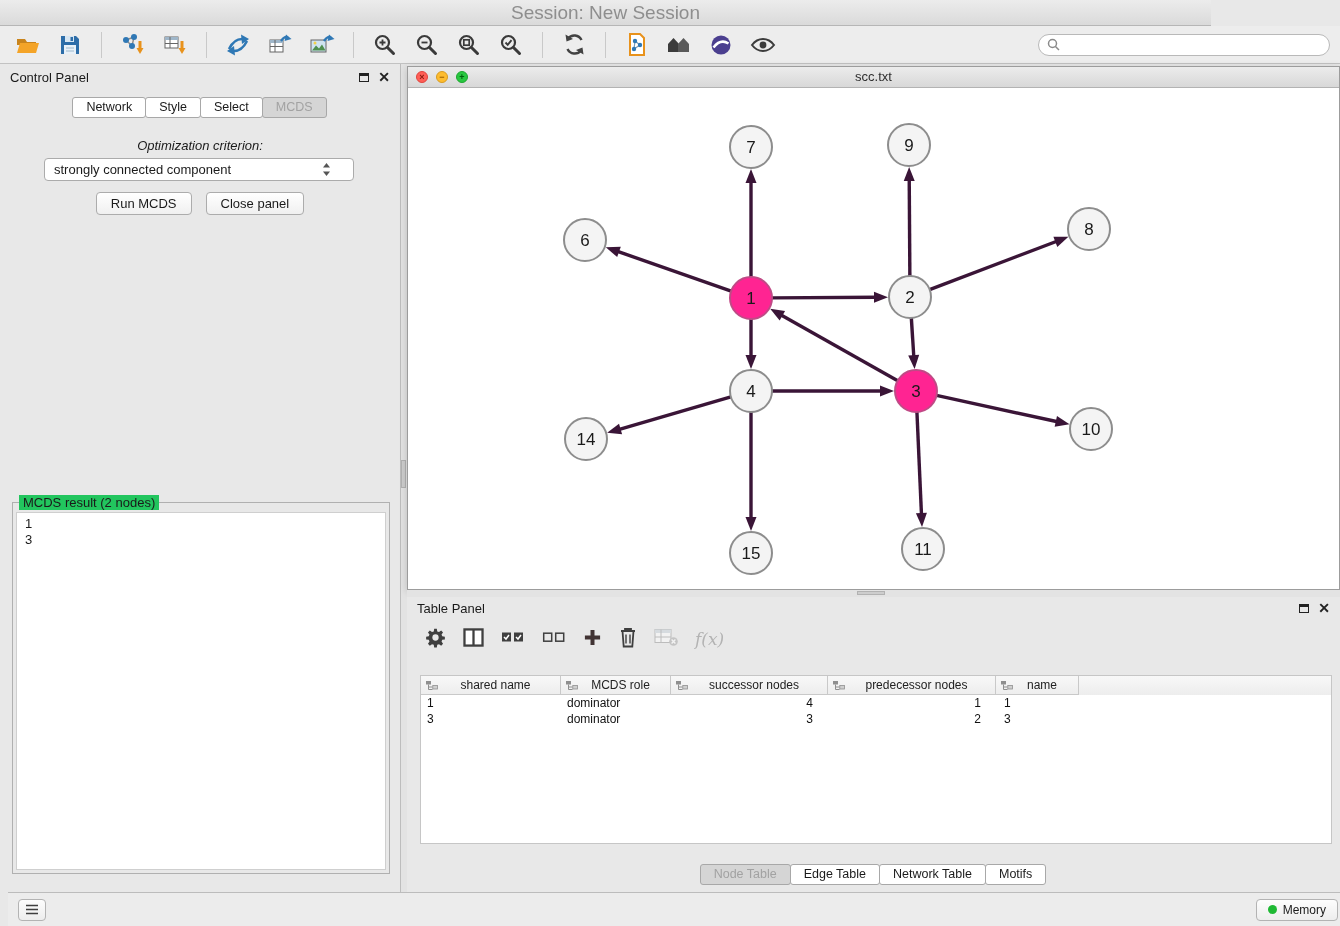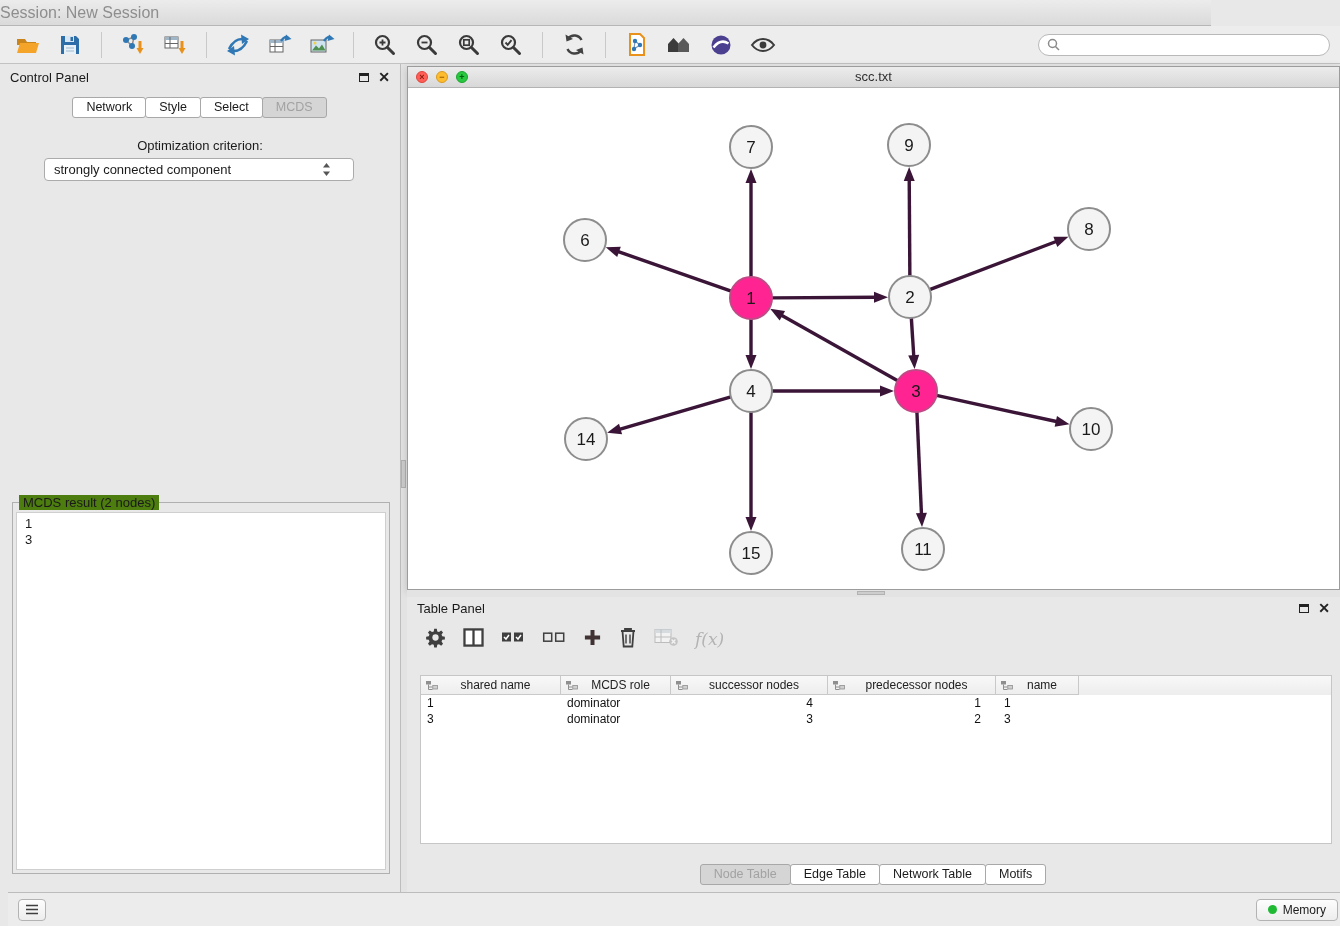--- a/index.html
+++ b/index.html
@@ -2,21 +2,21 @@
 <html><head>
 <meta charset="utf-8">
 <style>
   * { margin:0; padding:0; box-sizing:border-box; }
   html,body { width:1340px; height:926px; overflow:hidden; }
   body { font-family:"Liberation Sans", sans-serif; background:#e8e8e8; position:relative; color:#1a1a1a; }
 
   
   .titlebar { position:absolute; left:0; top:0; width:1211px; height:26px;
     background:linear-gradient(#ececec,#dadada); border-bottom:1px solid #b6b6b6;
-    text-align:left; line-height:26px; font-size:16px; color:#8e8e8e; }
+    text-align:center; line-height:26px; font-size:19px; color:#8e8e8e; }
 
   
   .toolbar { position:absolute; left:0; top:26px; width:1340px; height:38px;
     background:#ededed; border-bottom:1px solid #c2c2c2;
     display:flex; align-items:center; padding:0 10px; gap:6px; }
   .tb-btn { width:36px; height:30px; display:flex; align-items:center; justify-content:center; border-radius:4px; }
   .tb-sep { width:1px; height:26px; background:#c9c9c9; margin:0 7px; }
   .search-wrap { margin-left:auto; width:292px; height:22px; border:1px solid #b9b9b9; border-radius:11px;
     background:#fff; display:flex; align-items:center; padding:0 8px; gap:5px; }
   .search-wrap input { border:none; outline:none; flex:1; font-size:12px; background:transparent; font-family:inherit; }
@@ -28,32 +28,32 @@
   .panel-btns { margin-left:auto; display:flex; gap:9px; align-items:center; color:#222; }
   .float-ic { width:10px; height:9px; border:1.5px solid #222; border-top:3px solid #222; display:inline-block; }
   .close-ic { font-size:14px; font-weight:bold; line-height:12px; }
 
   .cp-tabs, .tp-tabs { display:flex; justify-content:center; }
   .cp-tabs { margin-top:7px;align-items:flex-end; }
   .tab { height:21px; line-height:19px; padding:0 13px; background:#fff; border:1px solid #a8a8a8;
     font-size:12.5px; margin-left:-1px; border-radius:3px; color:#1a1a1a; }
   .tab.selected { background:#d5d5d5; color:#a2a2a2; }
 
-  .opt-label { position:absolute; top:74px; left:0; width:100%; text-align:center; font-size:13px; }
+  .opt-label { position:absolute; top:74px; left:0; width:100%; text-align:center; font-size:13px;font-style:italic; }
   .dropdown { position:absolute; top:94px; left:44px; width:310px; height:23px; background:#fff;
     border:1px solid #ababab; border-radius:4px; display:flex; align-items:center;
     padding:0 22px 0 9px; font-size:13px; }
   .dropdown .dd-stepper { margin-left:auto; display:flex; }
   .cp-buttons { position:absolute; top:128px; left:0; width:100%; display:flex; justify-content:center; gap:14px; }
   .btn { height:23px; padding:0 14px; font-size:13px; font-family:inherit; color:#1a1a1a;
     background:linear-gradient(#ffffff,#f0f0f0); border:1px solid #acacac; border-radius:4px; }
 
   .result-group { position:absolute; left:12px; top:438px; width:378px; height:372px;
     border:1px solid #b0b0b0; }
-  .group-label { position:absolute; top:-8px; left:6px; background:#4d7c0f; padding:0 4px; font-size:13px; }
+  .group-label { position:absolute; top:-8px; left:6px; background:#22c55e; padding:0 4px; font-size:13px; }
   .result-list { position:absolute; left:3px; right:3px; top:9px; bottom:3px; background:#fff;
     border:1px solid #cfcfcf; padding:3px 8px; font-size:13px; line-height:16px; overflow:hidden; }
 
   
   .v-splitter { position:absolute; left:401px; top:64px; width:6px; height:828px; background:#e3e3e3; }
   .v-handle { position:absolute; top:396px; left:0; width:5px; height:28px; background:#cdcdcd; border:1px solid #b2b2b2; }
   .h-splitter { position:absolute; left:407px; top:590px; width:933px; height:7px; background:#e3e3e3; }
   .h-handle { position:absolute; left:450px; top:1px; width:28px; height:4px; background:#cdcdcd; border:1px solid #b2b2b2; }
 
   
@@ -257,20 +257,24 @@
     </div>
   <div class="opt-label">Optimization criterion:</div>
   <div class="dropdown">
     <span>strongly connected component</span>
     <span class="dd-stepper">
       <svg width="9" height="15" viewBox="0 0 9 15">
           <path d="M4.5 1 L8 5.5 H1z" fill="#555"></path>
           <path d="M4.5 14 L1 9.5 H8z" fill="#555"></path>
         </svg>
     </span>
+  </div>
+  <div class="cp-buttons">
+    <button class="btn">Run MCDS</button>
+    <button class="btn">Close panel</button>
   </div>
   <div class="result-group">
     <span class="group-label">MCDS result (2 nodes)</span>
     <div class="result-list">
         <div>1</div>
         <div>3</div>
       </div>
   </div>
 </div>
 

